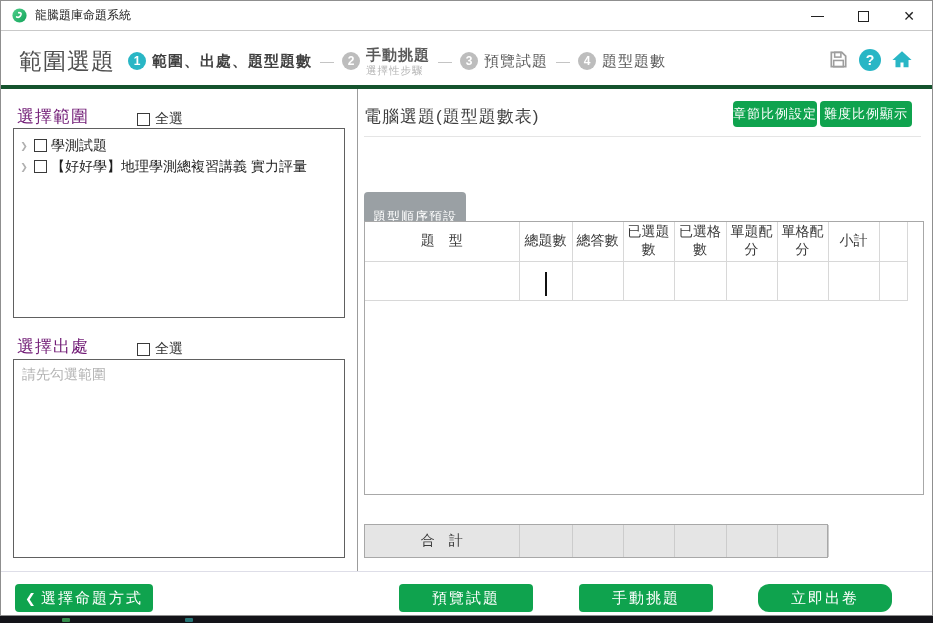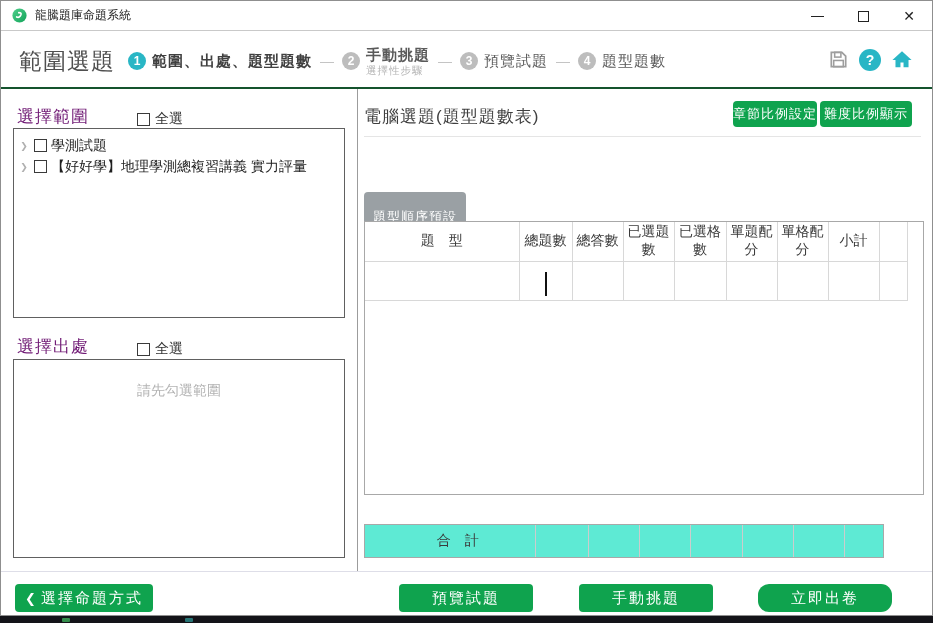--- a/index.html
+++ b/index.html
@@ -11,21 +11,21 @@
   .titlebar { position:absolute; left:0; top:0; width:100%; height:30px; background:#fff; border-bottom:1px solid #c9c9c9; display:flex; align-items:center; }
   .logo { width:17px; height:17px; margin-left:10px; }
   .titlebar-text { font-size:12px; color:#222; margin-left:7px; }
   .win-controls { position:absolute; right:0; top:0; height:30px; display:flex; align-items:center; }
   .win-btn { width:46px; height:30px; display:flex; align-items:center; justify-content:center; cursor:default; }
   .min-glyph { width:13px; height:0; border-top:1.6px solid #222; display:block; }
   .max-glyph { width:11px; height:11px; border:1.4px solid #222; display:block; }
   .close-glyph { font-size:14px; color:#222; line-height:1; }
 
   
-  .header { position:absolute; left:0; top:31px; width:100%; height:57px; background:#fff; border-bottom:2px solid #14532d; }
+  .header { position:absolute; left:0; top:31px; width:100%; height:57px; background:#fff; border-bottom:4px solid #14532d; }
   .page-title { position:absolute; left:18px; top:14px; font-size:23px; font-weight:500; color:#4f4f4f; letter-spacing:1px; }
   .steps { position:absolute; left:127px; top:9px; height:40px; display:flex; align-items:center; }
   .step { display:flex; align-items:center; }
   .step-circle { width:18px; height:18px; border-radius:50%; background:#bdbdbd; color:#fff; font-size:12px; font-weight:bold; display:flex; align-items:center; justify-content:center; flex:0 0 18px; }
   .step.active .step-circle { background:#29b6c5; }
   .step-label { margin-left:6px; font-size:15px; font-weight:600; color:#5a5a5a; letter-spacing:1px; white-space:nowrap; }
   .step.active .step-label { color:#404040;font-family:Liberation Mono, monospace; }
   .step-label.plain { font-weight:500; }
   .step-text2 { margin-left:6px; display:flex; flex-direction:column; line-height:1.15; }
   .step-text2 .main { font-size:15px; font-weight:600; color:#5a5a5a; letter-spacing:1px; white-space:nowrap; }
@@ -51,21 +51,21 @@
   .green-btn { position:absolute; top:100px; height:26px; background:#0fa34e; color:#fff; font-size:13px; border:none; border-radius:4px; letter-spacing:1px; display:flex; align-items:center; justify-content:center; font-family:inherit; cursor:pointer; }
   .rp-divider { position:absolute; left:363px; top:135px; width:557px; height:1px; background:#e5e5e5; }
   .order-tag { position:absolute; left:363px; top:191px; background:#9aa0a4; color:#fff; font-size:13px; letter-spacing:1px; border:none; border-radius:4px; padding:16px 9px; font-family:inherit; cursor:pointer; }
 
   .table-wrap { position:absolute; left:363px; top:220px; width:560px; height:274px; border:1px solid #a8a8a8; background:#fff; overflow:hidden; }
   table { border-collapse:collapse; table-layout:fixed; }
   .qtable { width:542px; }
   .qtable th, .qtable td { border-right:1px solid #d8d8d8; border-bottom:1px solid #d8d8d8; height:39px; text-align:center; font-size:14px; color:#3a3a3a; font-weight:500; padding:0; }
   .caret { position:absolute; left:180px; top:50px; width:2px; height:24px; background:#111; }
 
-  .total-wrap { position:absolute; left:363px; top:523px; width:520px; height:34px; border:1px solid #a8a8a8; background:#5eead4;padding-left:16px; }
+  .total-wrap { position:absolute; left:363px; top:523px; width:464px; height:34px; border:1px solid #a8a8a8; background:#e5e5e5; }
   .ttable { width:558px; height:32px; }
   .ttable td { border-right:1px solid #cccccc; text-align:center; font-size:14px; color:#3a3a3a; padding:0; }
   .ttable td:last-child { border-right:none; }
 
   
   .footer { position:absolute; left:0; top:570px; width:100%; height:46px; background:#fff; border-top:1px solid #dedee8; }
   .foot-btn { position:absolute; top:12px; height:28px; background:#0fa34e; color:#fff; border:none; border-radius:4px; font-size:15px; letter-spacing:2px; font-family:inherit; display:flex; align-items:center; justify-content:center; cursor:pointer; }
   .back-arrow { font-size:13px; margin-right:5px; letter-spacing:0; }
 
   .taskbar { position:absolute; left:0; top:616px; width:933px; height:7px; background:#131318; overflow:hidden; }
@@ -160,21 +160,21 @@
       <span class="cb"></span>
       <span class="tree-label">【好好學】地理學測總複習講義 實力評量</span>
     </div>
   </div>
 
   <div class="lp-heading" style="top:334px;font-family:Liberation Serif, serif;">選擇出處</div>
   <div class="selall" style="top:339px;">
     <span class="cb"></span>
     <span>全選</span>
   </div>
-  <div class="tree-box" style="top:358px; height:199px; padding:16px;text-align:center;">
+  <div class="tree-box" style="top:358px; height:199px; padding:0;">
     <div class="placeholder">請先勾選範圍</div>
   </div>
 
   <div class="v-divider"></div>
 
   <div class="rp-title">電腦選題(題型題數表)</div>
   <button class="green-btn" style="left:726px; width:84px;margin-left:6px;">章節比例設定</button>
   <button class="green-btn" style="left:819px; width:92px;">難度比例顯示</button>
   <div class="rp-divider"></div>
 

